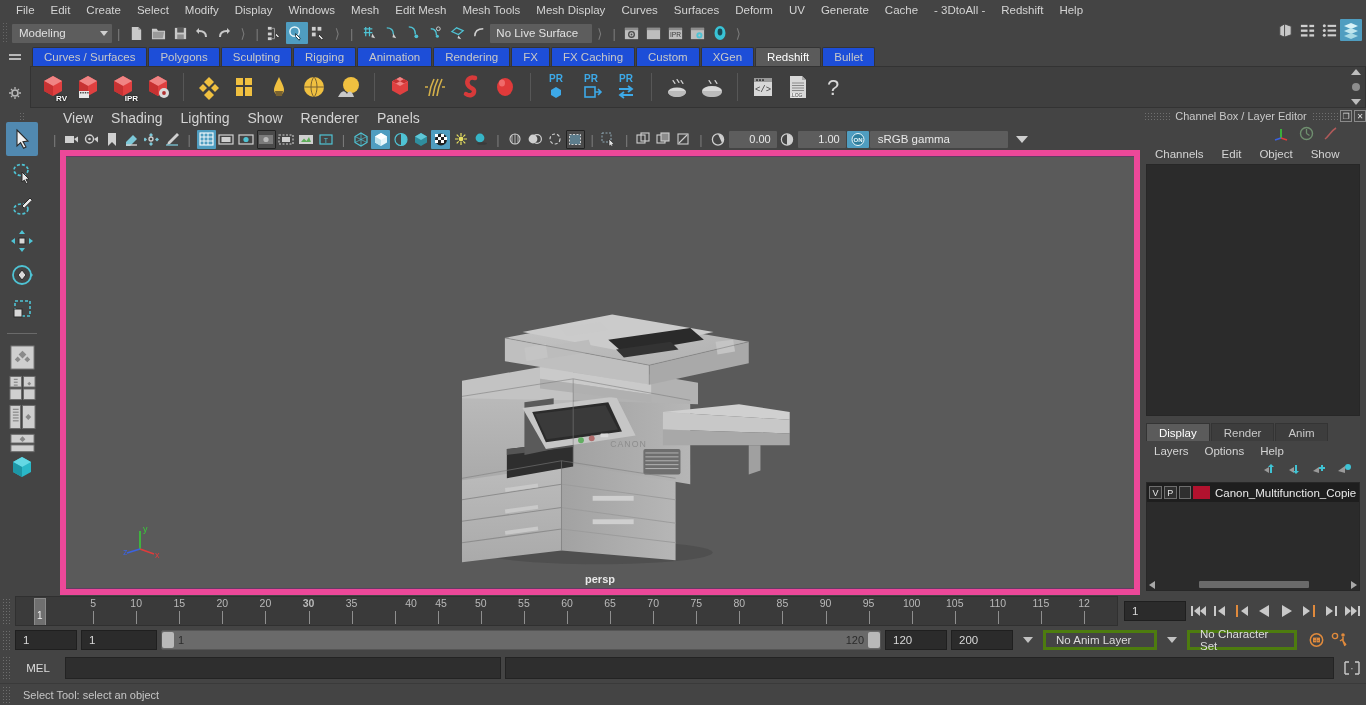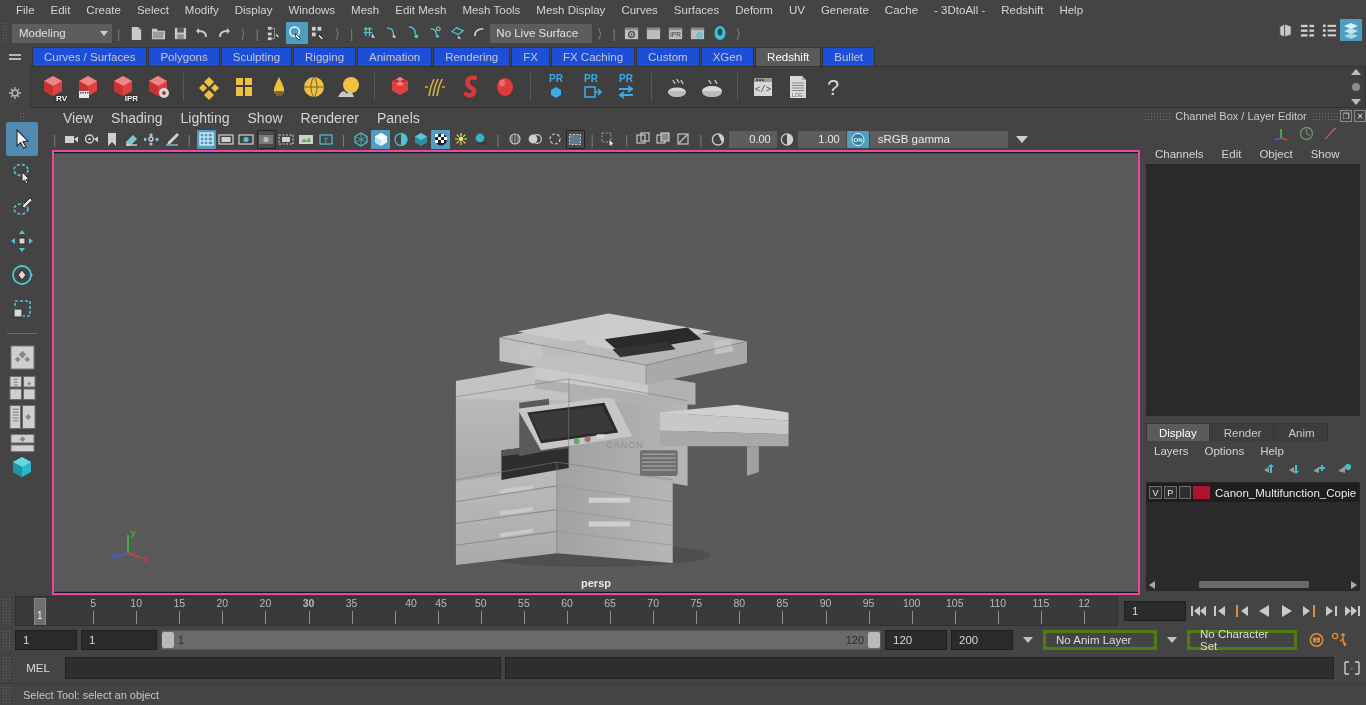--- a/index.html
+++ b/index.html
@@ -81,21 +81,21 @@
   .vpcol { flex:1; display:flex; flex-direction:column; min-width:0; background:#444;}
   .vp-menubar { height: 20px; flex:0 0 20px; display:flex; align-items:center; background:#444; padding-left:10px;}
   .vp-menubar .mi { padding: 1px 9px; font-size:14px; color:#d4d4d4; }
   .vp-toolbar { height: 22px; flex:0 0 22px; display:flex; align-items:center; background:#444; padding-left:4px; gap:1px;}
   .vbtn { width:19px; height:19px; display:flex; align-items:center; justify-content:center; border-radius:1px;}
   .vbtn.on { background:#4f9dc0;}
   .vbtn.framed { border:1px solid #222; background:#4a4a4a;}
   .numfield { width:48px;height:17px;background:#5d5d5d;color:#e8e8e8;font-size:11px;display:flex;align-items:center;justify-content:flex-end;padding-right:6px;border-radius:1px;}
   .gammasel { height:17px;width:138px;background:#5d5d5d;color:#e8e8e8;font-size:11.5px;display:flex;align-items:center;padding-left:8px;border-radius:1px;}
   .gammabtn { width:22px;height:17px;background:#5d5d5d;display:flex;align-items:center;justify-content:center;border-radius:1px;}
-  .viewport { flex:1; position:relative; background:#0f172a; border:2px solid #ec4899; margin:0 0 0 8px; overflow:hidden;}
+  .viewport { flex:1; position:relative; background:#701a75; border:6px solid #ec4899; margin:0 0 0 16px; overflow:hidden;}
   .vp-label { position:absolute; left:0; right:0; bottom:4px; text-align:center; font-size:11px; color:#e8e8e8; font-weight:bold;}
   .axisgiz { position:absolute; left:56px; bottom:24px; width:44px; height:44px;}
 
   
   .rightpanel { width: 226px; flex:0 0 226px; background:#444444; display:flex; flex-direction:column;}
   .rp-title { height:16px; display:flex;align-items:center; font-size:11px; color:#c9c9c9; position:relative; padding-left:4px;}
   .rp-title .dots { width:26px;height:9px;background-image:radial-gradient(#6f6f6f 1px,transparent 1px);background-size:3px 3px;}
   .rp-title .ttl { flex:1; text-align:center; font-size:11px;}
   .rp-winbtn { width:12px;height:12px;border:1px solid #8a8a8a;display:flex;align-items:center;justify-content:center;font-size:8px;color:#ddd;margin-left:2px;}
   .rp-icons { height:20px; display:flex; align-items:center; justify-content:flex-end; padding-right:28px; gap:9px;}

